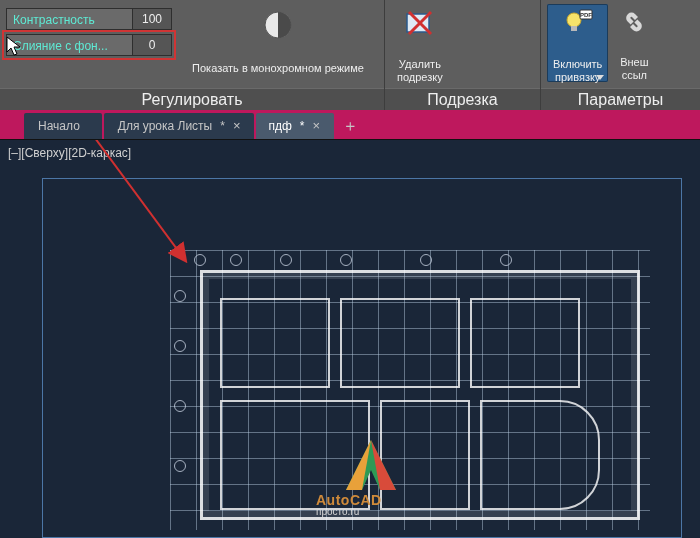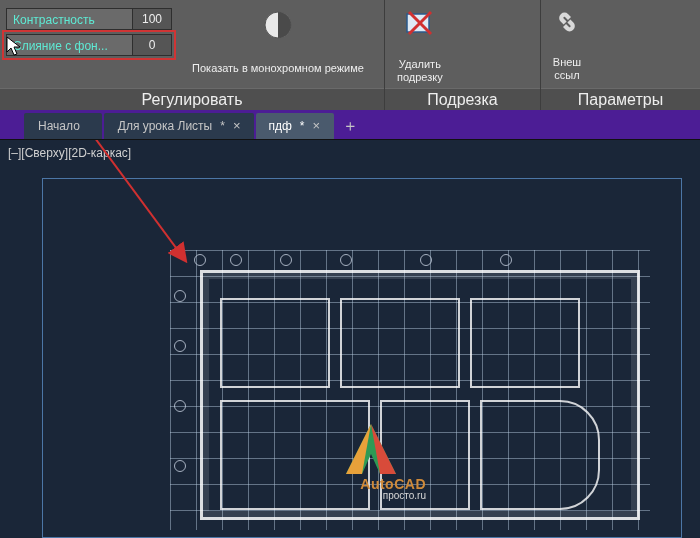--- a/index.html
+++ b/index.html
@@ -20,21 +20,21 @@
   .slider-row.highlighted { outline: 2px solid #d03434; outline-offset: 2px; }
 
   
   .rbtn { height: 78px; min-width: 56px; padding: 4px 6px 2px 6px; display: flex; flex-direction: column; align-items: center; justify-content: flex-start; gap: 20px; border-radius: 2px; cursor: pointer; position: relative; }
   .rbtn.active { background: #2d5d8c; box-shadow: inset 0 0 0 1px #1b3b5a; }
   .rbtn .icon-box { width: 36px; height: 34px; display: flex; align-items: center; justify-content: center; }
   .rbtn .cap { font-size: 11px; line-height: 13px; color: #eee; text-align: center; white-space: pre-line; }
   .rbtn .tri { position: absolute; bottom: 2px; right: 4px; width: 0; height: 0; border-left: 4px solid transparent; border-right: 4px solid transparent; border-top: 5px solid #ddd; }
 
   
-  .tabs { height: 30px; background: #4c1d95; display: flex; align-items: flex-end; padding-left: 24px; border-bottom: 1px solid #111; }
+  .tabs { height: 30px; background: #be185d; display: flex; align-items: flex-end; padding-left: 24px; border-bottom: 1px solid #111; }
   .tab { height: 26px; line-height: 26px; padding: 0 14px; font-size: 12px; color: #c6c6c6; background: #2b3a4d; margin-right: 2px; border-radius: 2px 2px 0 0; cursor: pointer; display: flex; align-items: center; gap: 8px; }
   .tab.active { background: #4a5a6d; color: #fff; padding-left: 12px; }
   .tab .close { font-size: 13px; color: #c6c6c6; }
   .plus-tab { width: 28px; height: 26px; display: flex; align-items: center; justify-content: center; color: #c6c6c6; font-size: 16px; cursor: pointer; }
 
   
   .drawing { position: absolute; left: 0; top: 140px; width: 700px; height: 398px; background: #1a2638; }
   .view-label { position: absolute; left: 8px; top: 6px; font-size: 12px; color: #d0d0d0; font-family: Arial, sans-serif; }
   .outer-frame { position: absolute; left: 42px; top: 38px; width: 640px; height: 360px; border: 1px solid #4c76a6; }
   .outer-frame::after, .outer-frame::before { content: ""; position: absolute; }
@@ -49,21 +49,21 @@
     border: 3px solid rgba(255,255,255,.85);
     box-shadow: inset 0 0 0 6px rgba(255,255,255,.12);
   }
   .blueprint .room { position: absolute; border: 2px solid rgba(255,255,255,.8); }
   .bubble { position: absolute; width: 12px; height: 12px; border: 1px solid rgba(200,210,225,.8); border-radius: 50%; }
 
   
   .arrow { position: absolute; left: 0; top: 0; pointer-events: none; }
 
   
-  .wm { position: absolute; left: 316px; top: 420px; width: 110px; text-align: right; }
+  .wm { position: absolute; left: 316px; top: 436px; width: 110px; text-align: left; }
   .wm svg { display: block; margin: 0 auto; }
   .wm .cap1 { font-size: 14px; font-weight: 600; letter-spacing: .5px; color: #cf8a3a; margin-top: -4px; pointer-events: none; }
   .wm .cap2 { font-size: 10px; color: #d8d8d8; margin-top: -2px; pointer-events: none; }
 
   
   .cursor { position: absolute; left: 6px; top: 36px; width: 18px; height: 22px; pointer-events: none; }
 </style>
 </head>
 <body>
 
@@ -107,20 +107,33 @@
         </div>
         <div class="cap">Удалить
 подрезку</div>
       </div>
     </div>
     <div class="panel-title">Подрезка</div>
   </div>
 
   <div class="panel" style="flex:1">
     <div class="panel-body">
+      <div class="rbtn active">
+        <div class="icon-box">
+          <svg width="30" height="30" viewBox="0 0 30 30">
+            <circle cx="11" cy="12" r="7" fill="#f6e36a" stroke="#caa92c"></circle>
+            <rect x="8" y="18" width="6" height="5" fill="#b9b9b9"></rect>
+            <rect x="17" y="2" width="12" height="9" rx="1" fill="#fff" stroke="#333"></rect>
+            <text x="23" y="9" text-anchor="middle" font-size="6" font-weight="700" fill="#333">PDF</text>
+          </svg>
+        </div>
+        <div class="cap">Включить
+привязку</div>
+        <div class="tri"></div>
+      </div>
       <div class="rbtn" style="min-width:34px;padding-left:2px;padding-right:16px">
         <div class="icon-box">
           <svg width="24" height="28" viewBox="0 0 24 28">
             <path d="M6 6 a5 5 0 0 1 7 0 l3 3 -3 3 -3 -3 a1 1 0 0 0 -1.4 1.4 l3 3 -3 3 -3 -3 a5 5 0 0 1 0 -7z" fill="#d8d8d8"></path>
             <path d="M18 22 a5 5 0 0 1 -7 0 l-3 -3 3 -3 3 3 a1 1 0 0 0 1.4 -1.4 l-3 -3 3 -3 3 3 a5 5 0 0 1 0 7z" fill="#d8d8d8"></path>
           </svg>
         </div>
         <div class="cap">Внеш
 ссыл</div>
       </div>

